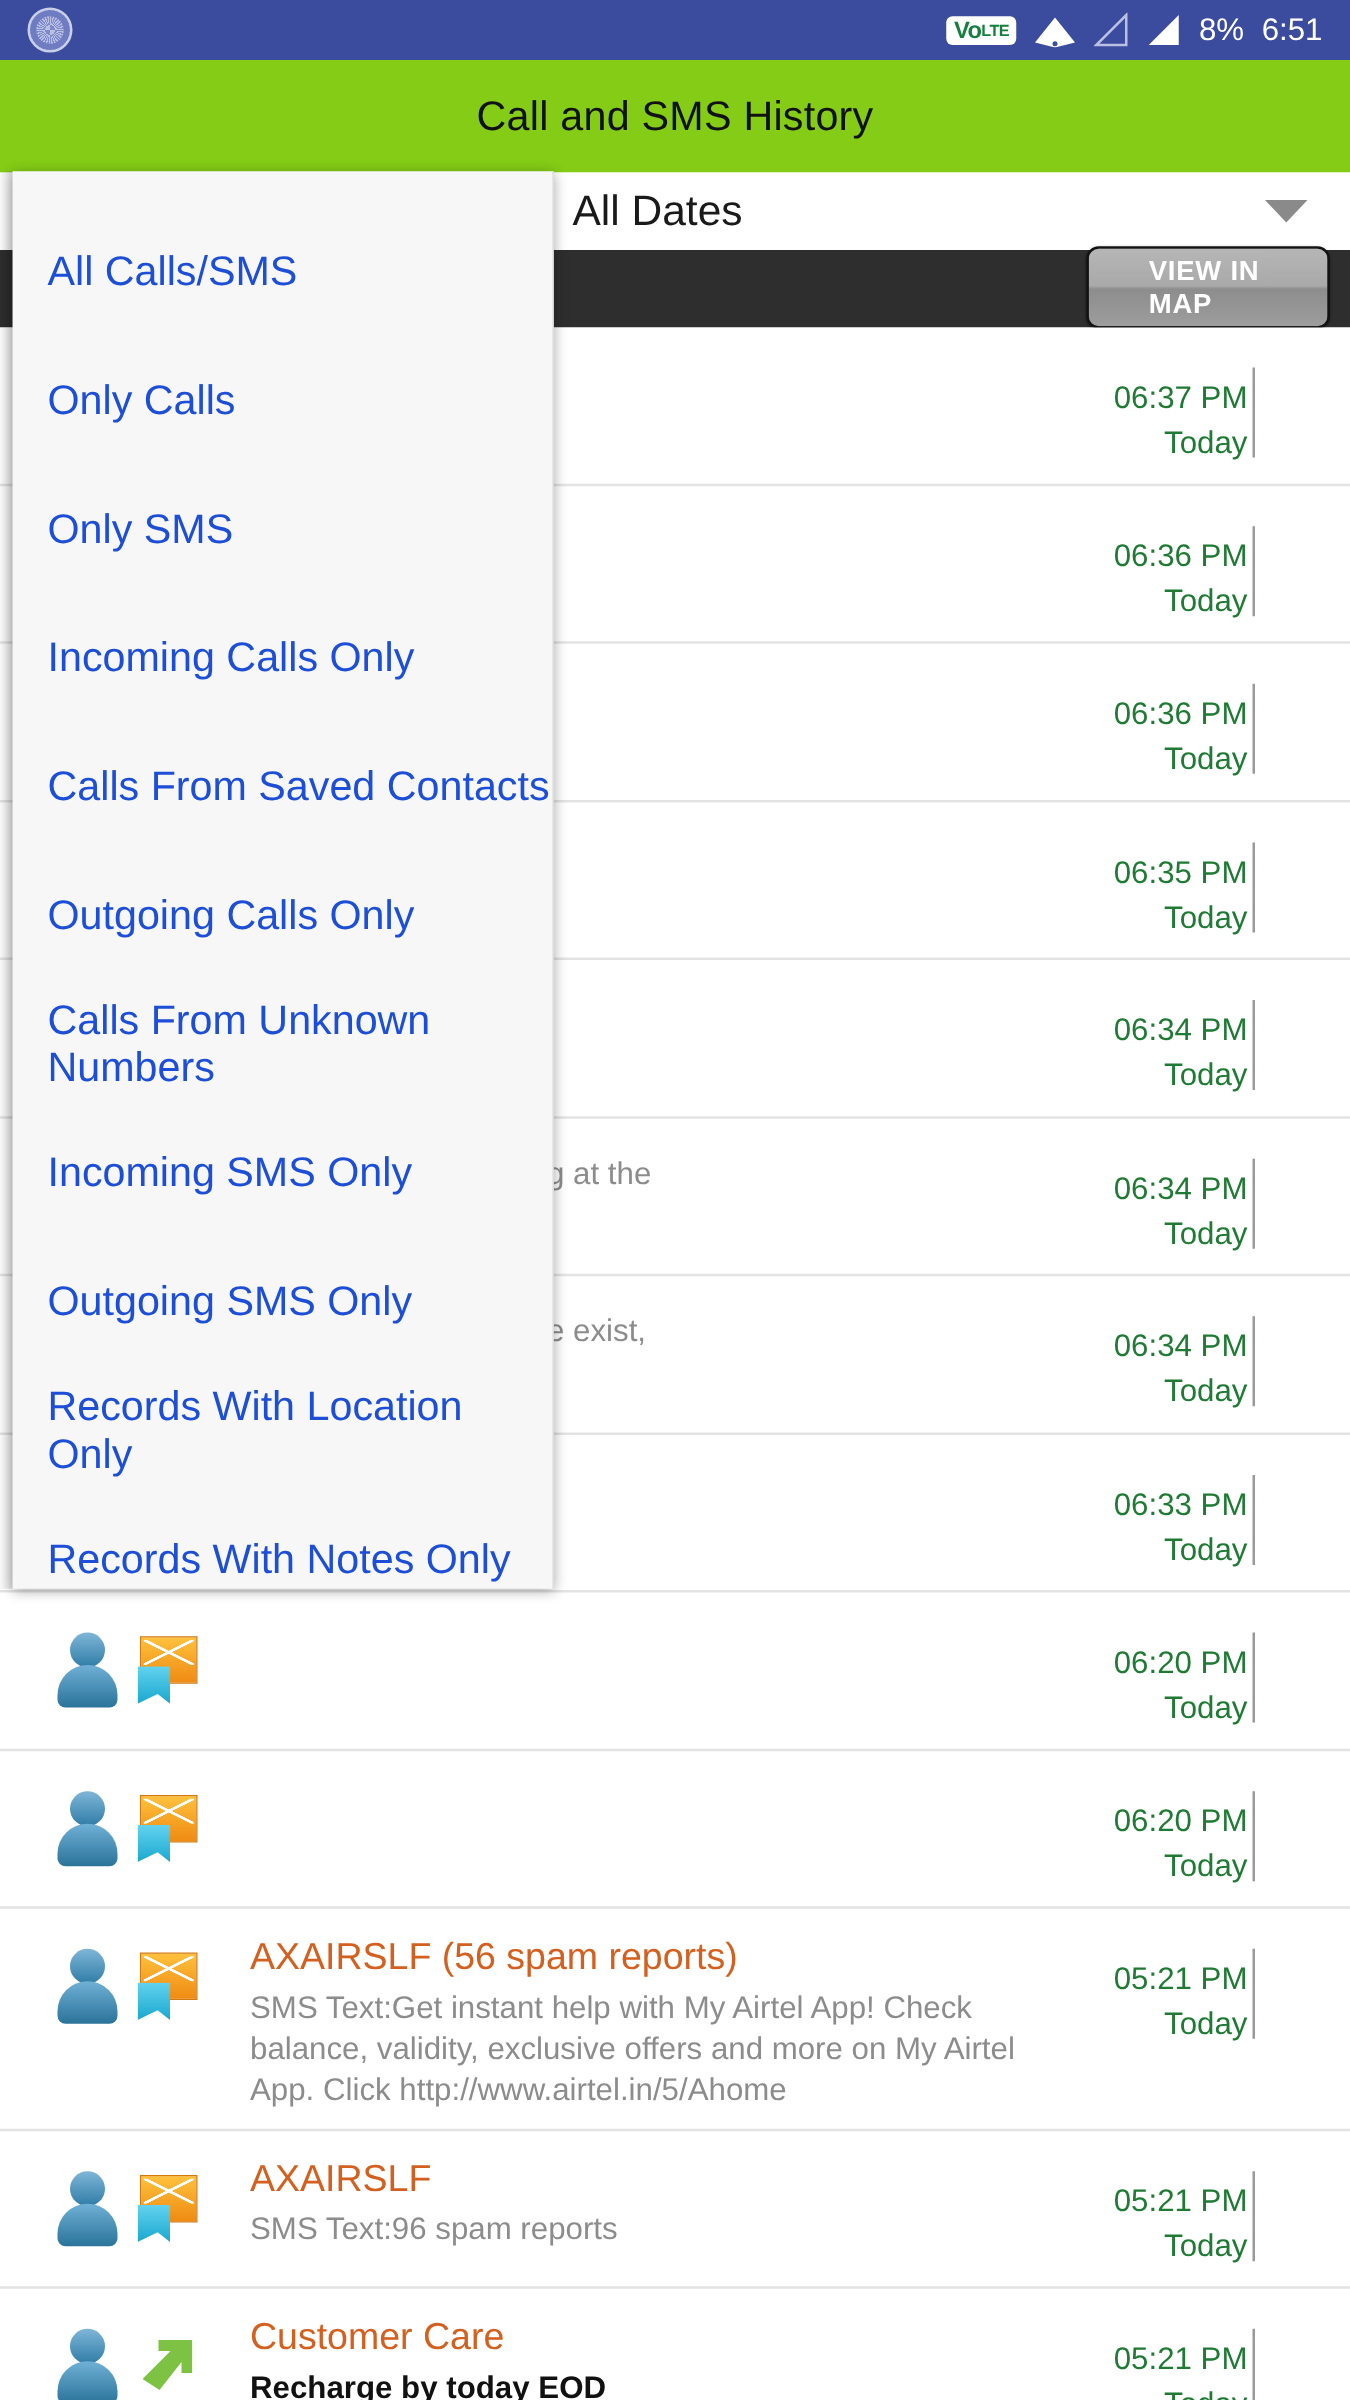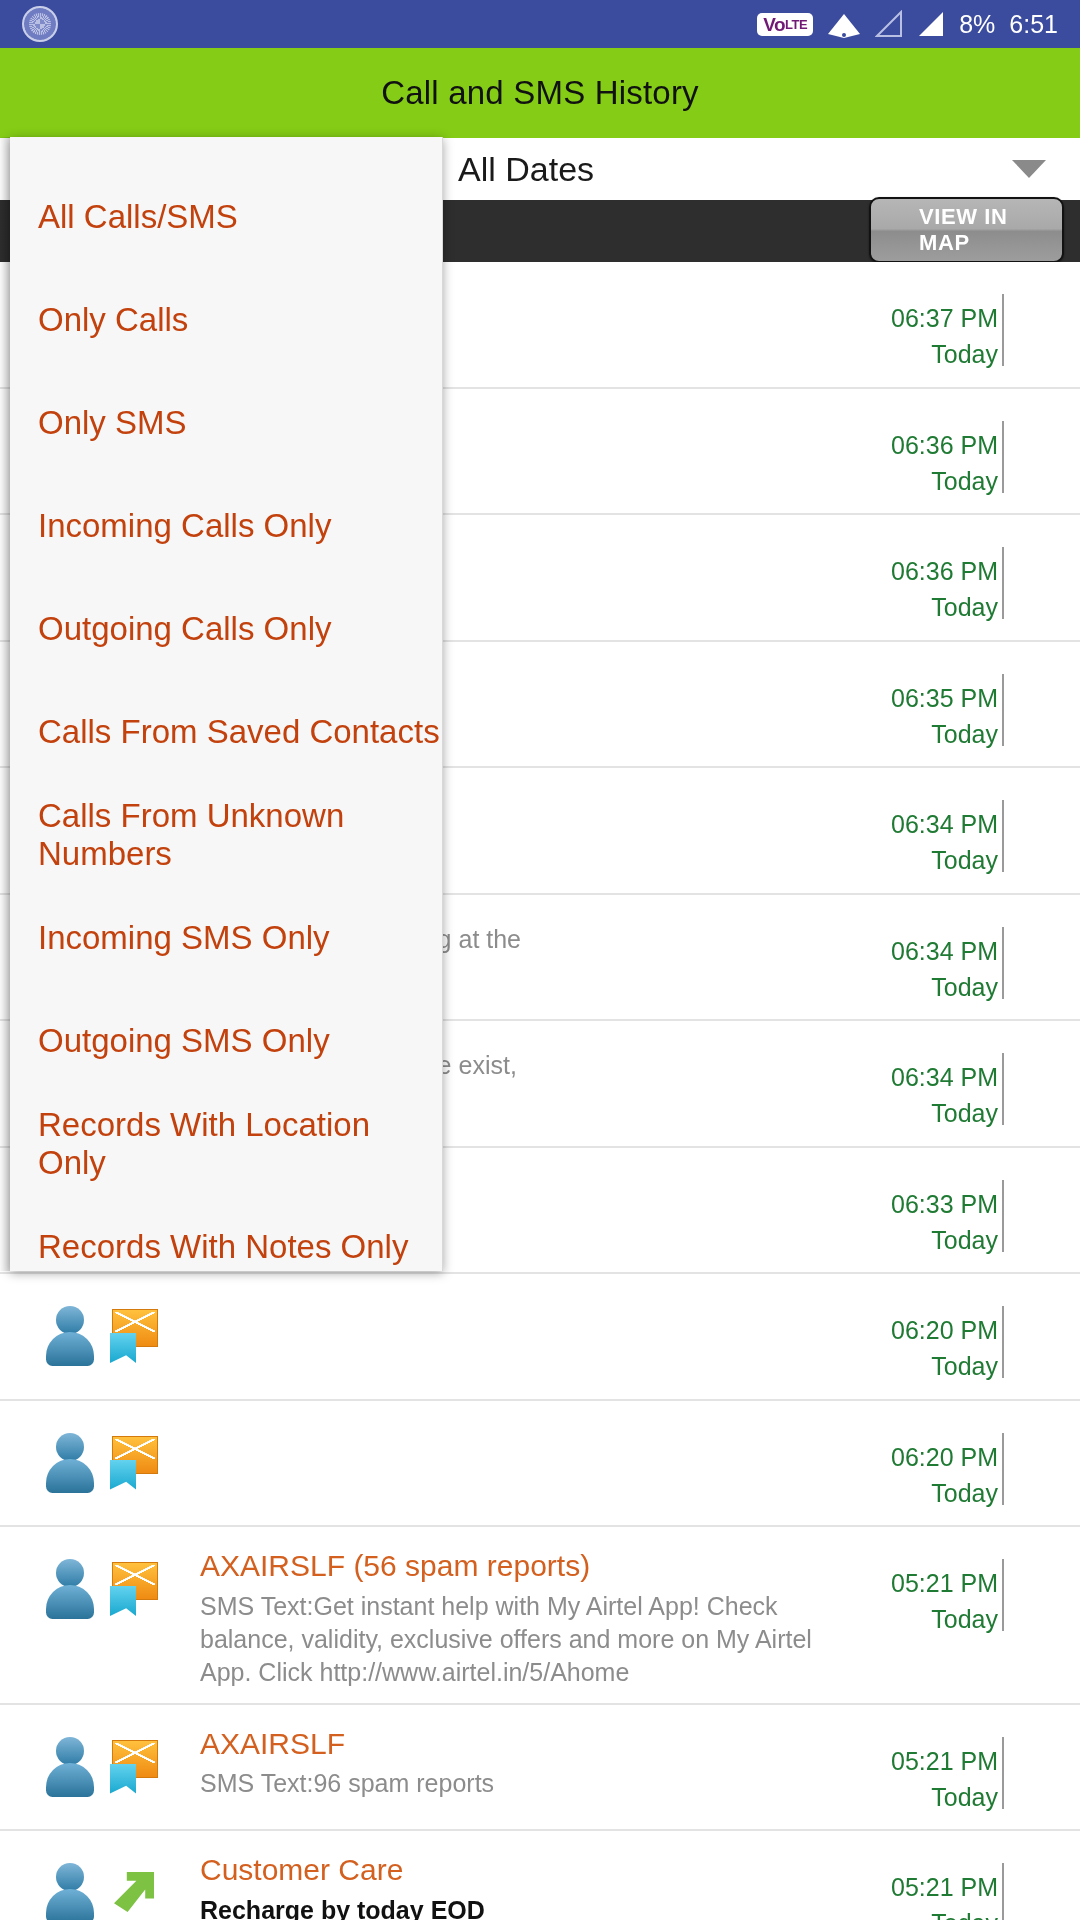--- a/index.html
+++ b/index.html
@@ -20,21 +20,21 @@
   .sb-left{ display:flex; align-items:center; gap:10px; flex:1; }
   .sb-right{ display:flex; align-items:center; gap:14px; }
   .sb-gear{
     width:36px;height:36px;border-radius:50%;
     background:
       repeating-conic-gradient(from 0deg, #b9c0e4 0deg 6deg, #7f8ac9 6deg 12deg);
     border:2px solid #c9cfe9;
     box-shadow:inset 0 0 0 5px #6f7cc2;
   }
   .volte{
-    background:#fff; color:#701a75; font-size:19px; font-weight:bold;
+    background:#fff; color:#15803d; font-size:19px; font-weight:bold;
     border-radius:5px; padding:2px 6px; letter-spacing:-0.5px;
     font-family:"Liberation Sans", sans-serif; line-height:1;
     display:flex; align-items:center;
   }
   .volte .sm{ font-size:13px; vertical-align:super; }
   .wifi{ width:34px; height:28px; position:relative; }
   .wifi svg{ display:block; }
   .sig{ width:28px; height:28px; }
   .sb-text{ color:#fff; font-size:25px; font-family:"Liberation Sans", sans-serif;}
 
@@ -149,21 +149,21 @@
     box-shadow:0 2px 10px rgba(0,0,0,.35), -1px 0 0 #d8d8d8 inset;
     z-index:50;
     padding-top:28px;
   }
   #menu:before{
     content:""; position:absolute; left:-10px; top:0; width:10px; height:100%;
     background:linear-gradient(to right, rgba(0,0,0,0.02), rgba(0,0,0,0.14));
   }
   .menu-item{
     height:103px; display:flex; align-items:center;
-    padding-left:28px; font-size:33px; color:#c2410c;
+    padding-left:28px; font-size:33px; color:#1d4ed8;
   }
 </style>
 </head>
 <body>
 
 <div id="statusbar">
   <div class="sb-left">
     <div class="sb-gear"></div>
   </div>
   <div class="sb-right">
@@ -440,20 +440,20 @@
         <div>Today</div>
       </div>
     </div>
   </div>
 
 <div id="menu">
     <div class="menu-item">All Calls/SMS</div>
     <div class="menu-item">Only Calls</div>
     <div class="menu-item">Only SMS</div>
     <div class="menu-item">Incoming Calls Only</div>
+    <div class="menu-item">Calls From Saved Contacts</div>
     <div class="menu-item">Outgoing Calls Only</div>
-    <div class="menu-item">Calls From Saved Contacts</div>
     <div class="menu-item">Calls From Unknown Numbers</div>
     <div class="menu-item">Incoming SMS Only</div>
     <div class="menu-item">Outgoing SMS Only</div>
     <div class="menu-item">Records With Location Only</div>
     <div class="menu-item">Records With Notes Only</div>
   </div>
 
 </body></html>

